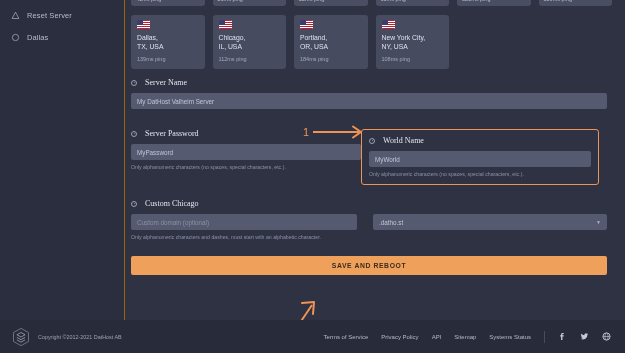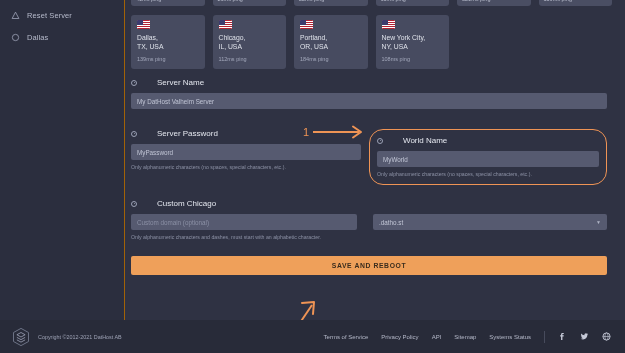--- a/index.html
+++ b/index.html
@@ -88,23 +88,24 @@
     white-space: pre-line;
   }
   .srv-ping {
     color: #a3a8bb; font-size: 5.5px;
     margin-top: 5px;
   }
 
   
   .form { position: absolute; left: 6px; top: 78px; width: 476px; }
   .field-label {
-    display: flex; align-items: center; gap: 20px;
+    display: flex; align-items: center; gap: 8px;
     color: #e4e7ef; font-size: 8px;
     margin-bottom: 6px;
+    font-family: Liberation Serif, serif;
   }
   .info-dot {
     width: 6px; height: 6px; border-radius: 50%;
     border: 1px solid #9aa0b4;
     position: relative; flex: none;
   }
   .info-dot::after {
     content: ""; position: absolute;
     left: 1.6px; top: 1.6px; width: 1.4px; height: 1.4px;
     border-radius: 50%; background: #9aa0b4;
@@ -119,23 +120,22 @@
     display: flex; align-items: center;
   }
   .inp.ghost { color: #8b90a5; }
   .hint { color: #8d92a6; font-size: 5.2px; margin-top: 4px; }
 
   .row2 { display: flex; gap: 0; margin-top: 20px; }
   .col-left { width: 230px; }
 
   .highlight-box {
     border: 1.4px solid #ef9455;
-    border-radius: 14px;
+    border-radius: 3px;
     padding: 6px 7px 7px 7px;
-    margin-left: 8px;
     width: 238px;
   }
 
   .domain-row { display: flex; gap: 8px; margin-top: 0; }
   .domain-row .inp { width: 230px; }
   .select {
     width: 238px; height: 16px;
     background: #565a70; border-radius: 2px;
     color: #c2c6d6; font-size: 6.3px;
     padding: 0 6px;

